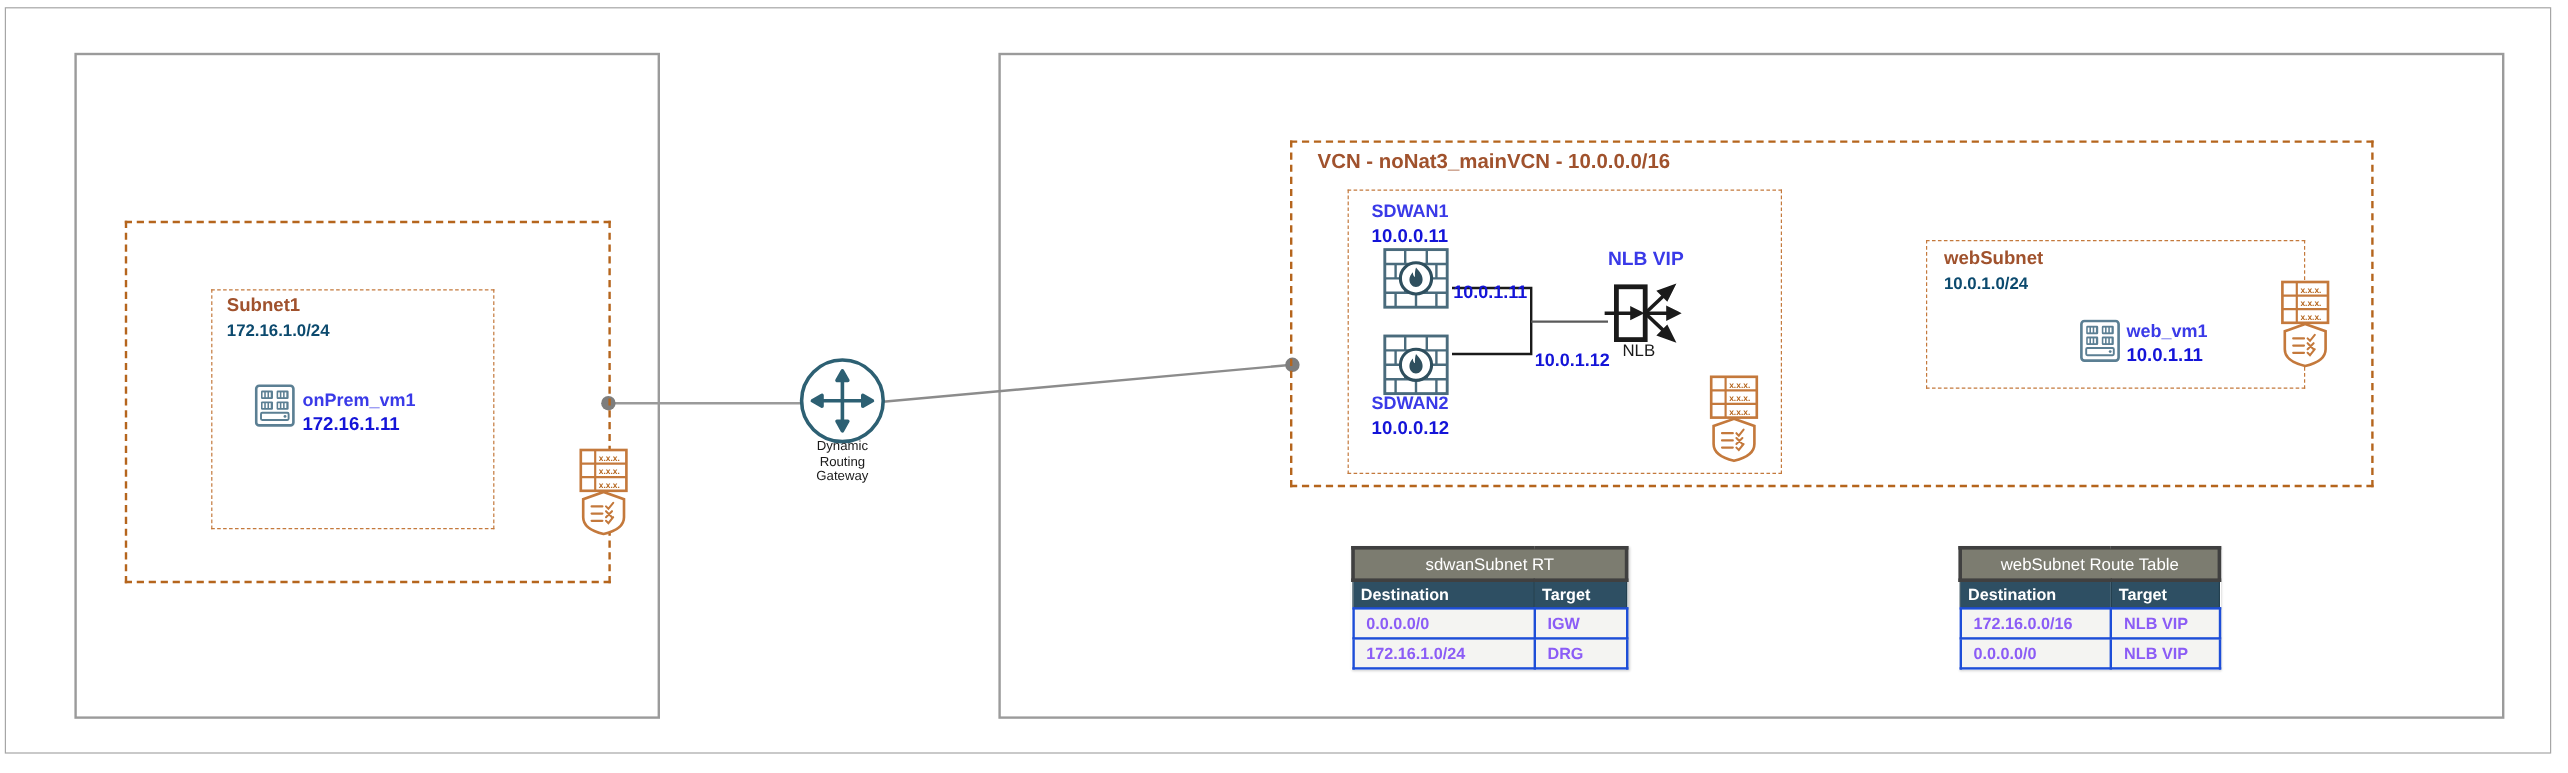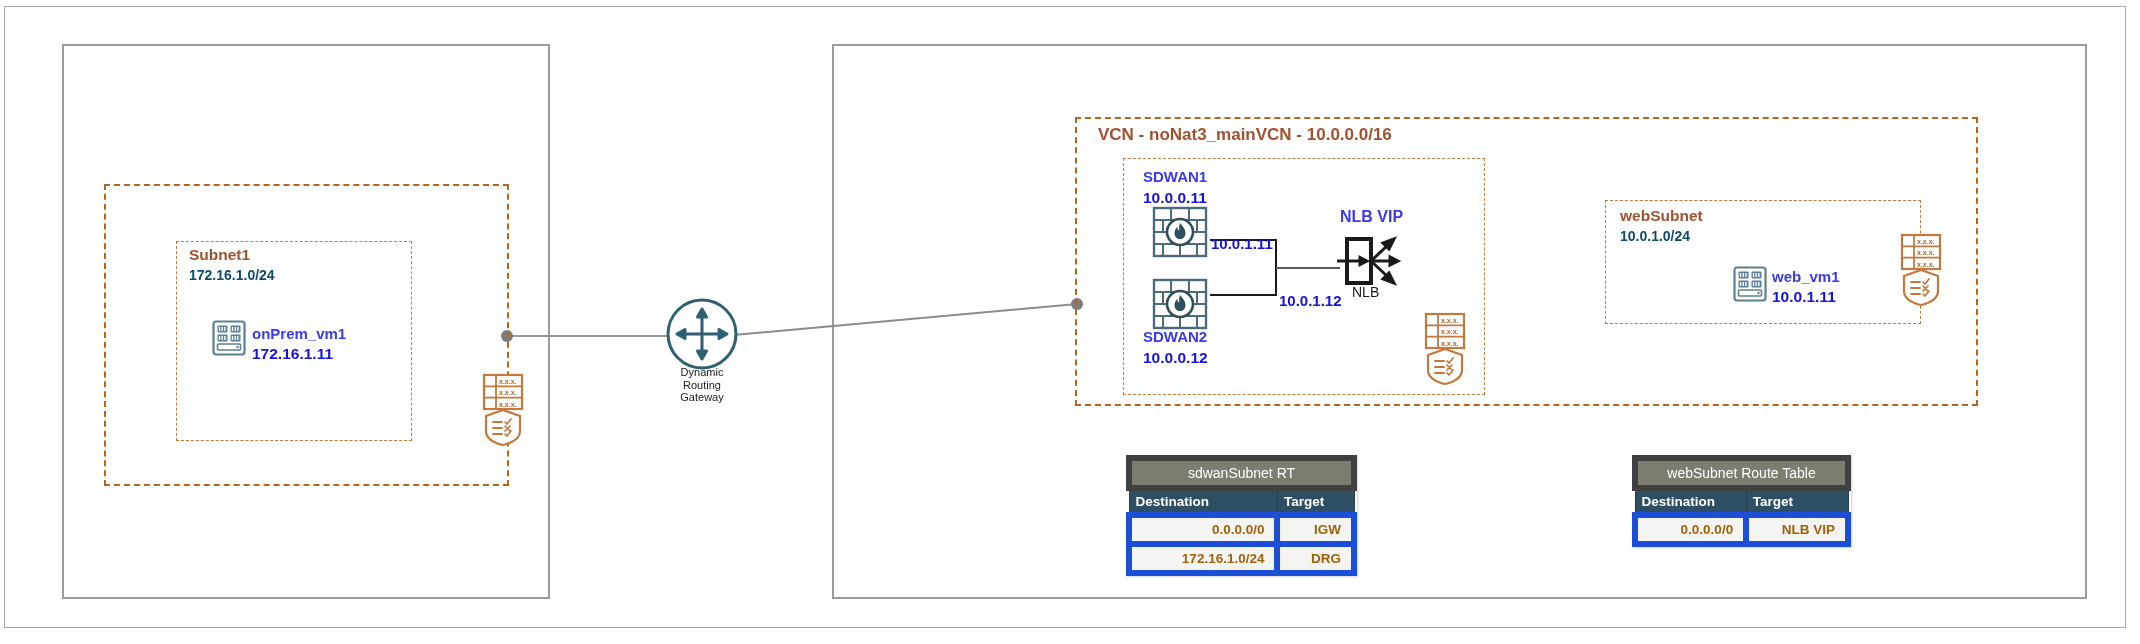--- a/index.html
+++ b/index.html
@@ -155,35 +155,35 @@
     border-collapse: collapse;
     font-size: 13.5px;
     box-shadow: 1px 1px 2px rgba(0,0,0,0.18);
   }
   .rt-table .rt-title td {
     background: #7c7c70;
     color: #ffffff;
     text-align: center;
     padding: 4px 24px;
     font-size: 14px;
-    border: 6px solid #404040;
+    border: 3px solid #404040;
   }
   .rt-table .rt-head td {
     background: #2e4f63;
     color: #ffffff;
     font-weight: bold;
     padding: 3px 6px;
     border: 1px solid #24404f;
   }
   .rt-table td.rt-cell {
     background: #f4f4f2;
-    color: #a16207;
-    text-align: right;
+    color: #8b5cf6;
+    text-align: left;
     padding: 4px 10px;
-    border: 6px solid #1d4ed8;
+    border: 2px solid #1d4ed8;
     font-weight: bold;
   }
   #rt-sdwan { left: 1126px; top: 455px; width: 231px; }
   #rt-web   { left: 1632px; top: 455px; width: 219px; }
 </style>
 </head>
 <body>
 
 <div id="canvas">
 
@@ -473,19 +473,23 @@
   <table class="rt-table" id="rt-web">
     <tbody>
         <tr class="rt-title">
       <td colspan="2">webSubnet Route Table</td>
     </tr>
     <tr class="rt-head">
       <td>Destination</td>
       <td>Target</td>
     </tr>
     <tr>
+      <td class="rt-cell">172.16.0.0/16</td>
+      <td class="rt-cell">NLB VIP</td>
+    </tr>
+    <tr>
       <td class="rt-cell">0.0.0.0/0</td>
       <td class="rt-cell">NLB VIP</td>
     </tr>
   </tbody>
     </table>
 
 </div>
 
 </body></html>

